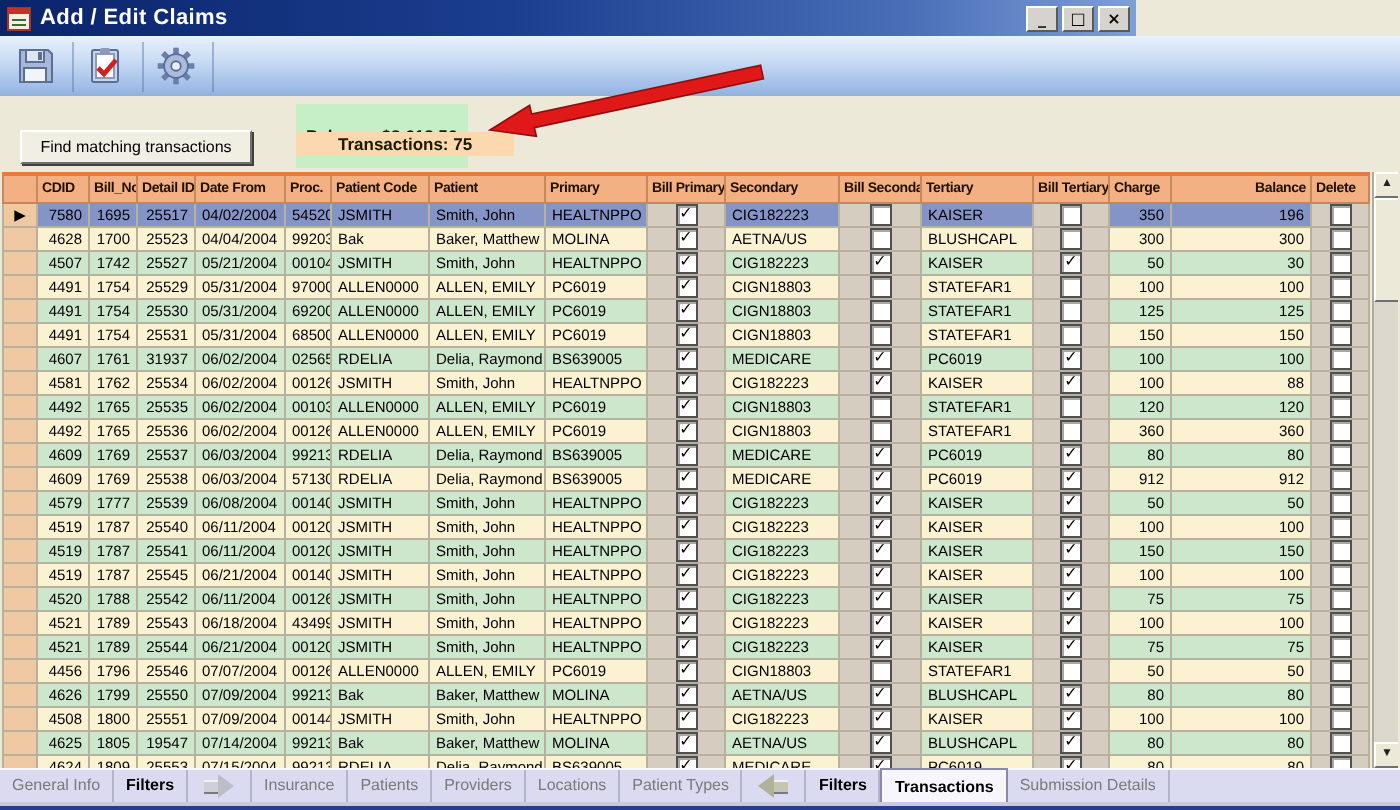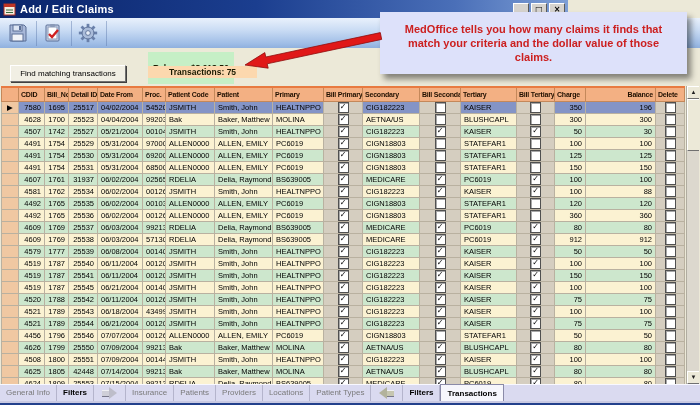--- a/index.html
+++ b/index.html
@@ -126,21 +126,20 @@
       </svg>
     </span>
   </div>
 
   <div class="controls">
     <div class="find-btn">Find matching transactions</div>
     <div class="balance" style="background: rgb(198, 239, 198);">Balance: $8,618.56</div>
     <div class="transactions" style="background: rgb(252, 216, 174);">Transactions: 75</div>
   </div>
 
-  <div class="callout" style="background: rgb(221, 225, 250); color: rgb(204, 32, 32);">MedOffice tells you how many claims it finds that match your criteria and the dollar value of those claims.</div>
   <svg class="callout-arrow" width="145" height="46" viewBox="0 0 145 46">
     <polygon points="2,37 21.8,24.6 22.8,29 137.3,4.6 138.7,11.4 24.2,35.8 25.2,40.2" fill="#e01818" stroke="#8e0e0e" stroke-width="0.8"></polygon>
   </svg>
 
   <div class="gridwrap">
     <table class="grid">
       <colgroup id="grid-cols">
           <col style="width: 17px;">
           <col style="width: 26px;">
           <col style="width: 24px;">
@@ -596,21 +595,21 @@
             <td>KAISER</td>
             <td class="cbcell"><span class="cb">✓</span></td>
             <td class="al-r">100</td>
             <td class="al-r">100</td>
             <td class="cbcell"><span class="cb"></span></td>
           </tr>
           <tr class="green">
             <td class="marker"></td>
             <td class="al-r">4625</td>
             <td class="al-r">1805</td>
-            <td class="al-r">42448</td>
+            <td class="al-r">19547</td>
             <td>07/14/2004</td>
             <td>99213</td>
             <td>Bak</td>
             <td>Baker, Matthew</td>
             <td>MOLINA</td>
             <td class="cbcell"><span class="cb">✓</span></td>
             <td>AETNA/US</td>
             <td class="cbcell"><span class="cb">✓</span></td>
             <td>BLUSHCAPL</td>
             <td class="cbcell"><span class="cb">✓</span></td>
@@ -657,16 +656,17 @@
       <span class="tab">Patients</span>
       <span class="tab">Providers</span>
       <span class="tab">Locations</span>
       <span class="tab">Patient Types</span>
       <span class="tabarrow">
         <span class="arr-head-l"></span>
         <span class="arr-shaft olive"></span>
       </span>
       <span class="tab bold">Filters</span>
       <span class="tab selected">Transactions</span>
+      <span class="tab">Submission Details</span>
     </div>
   <div class="win-bottom"></div>
 
 </div>
 
 </body></html>

